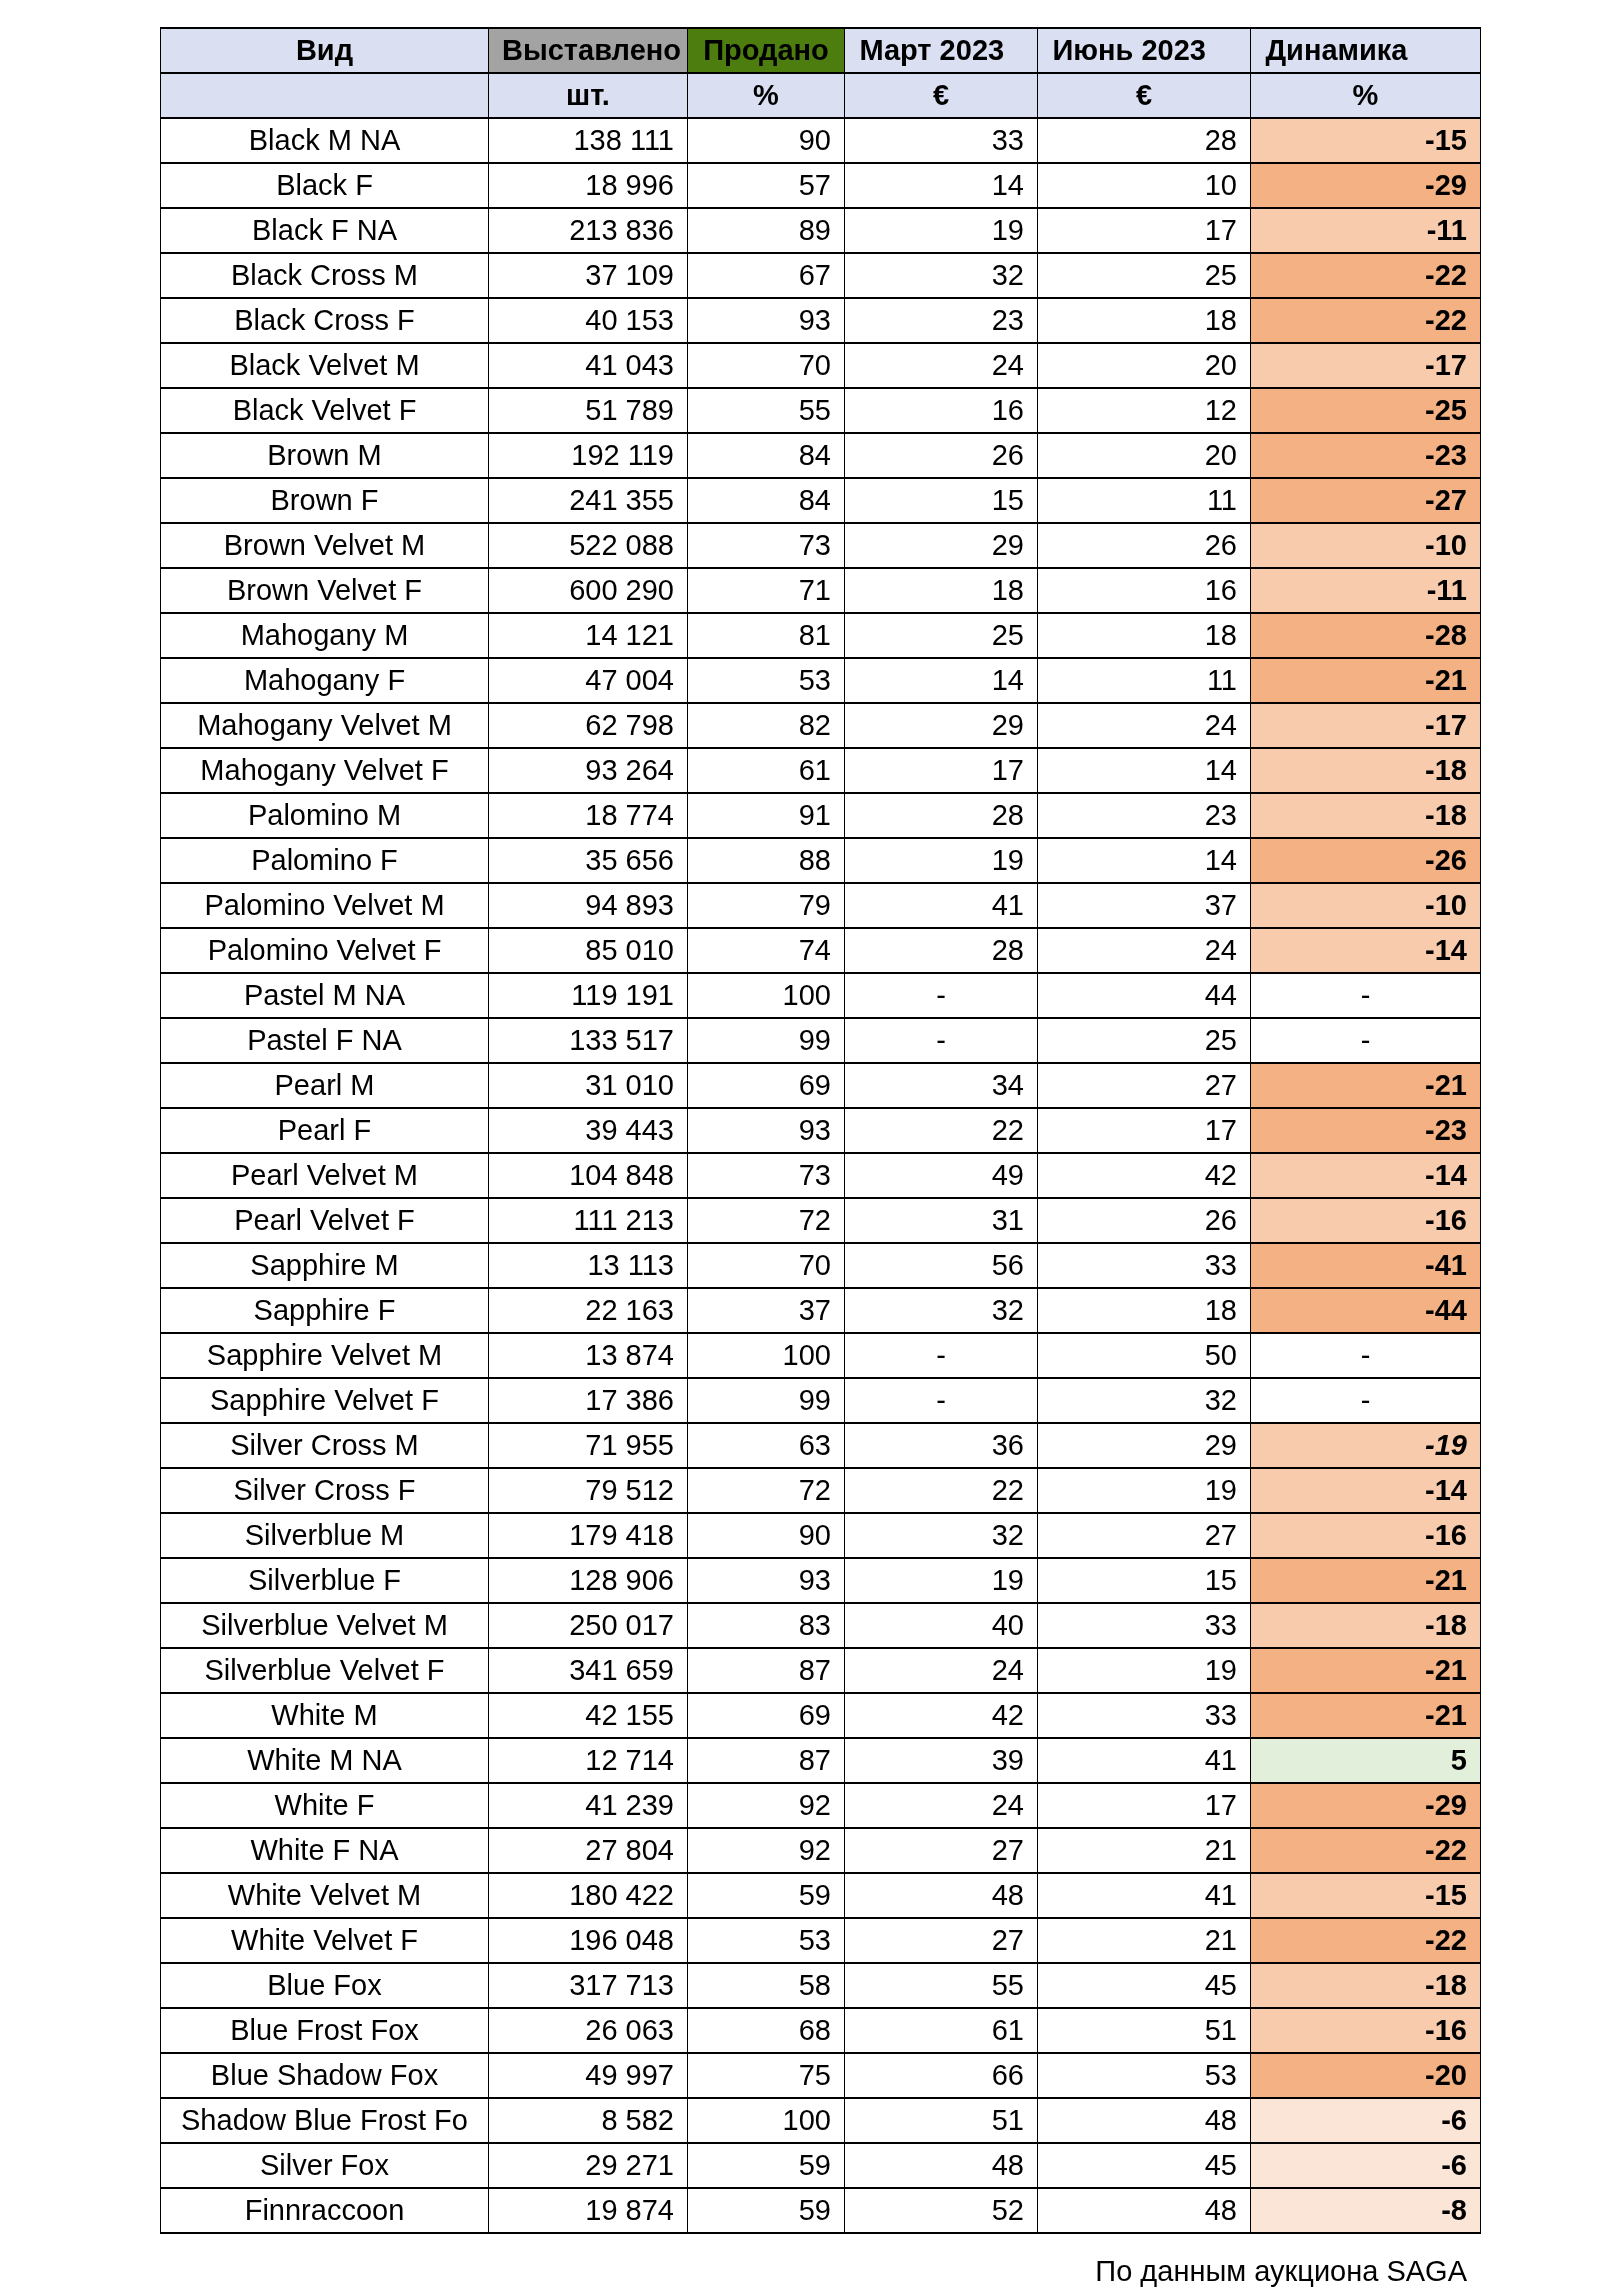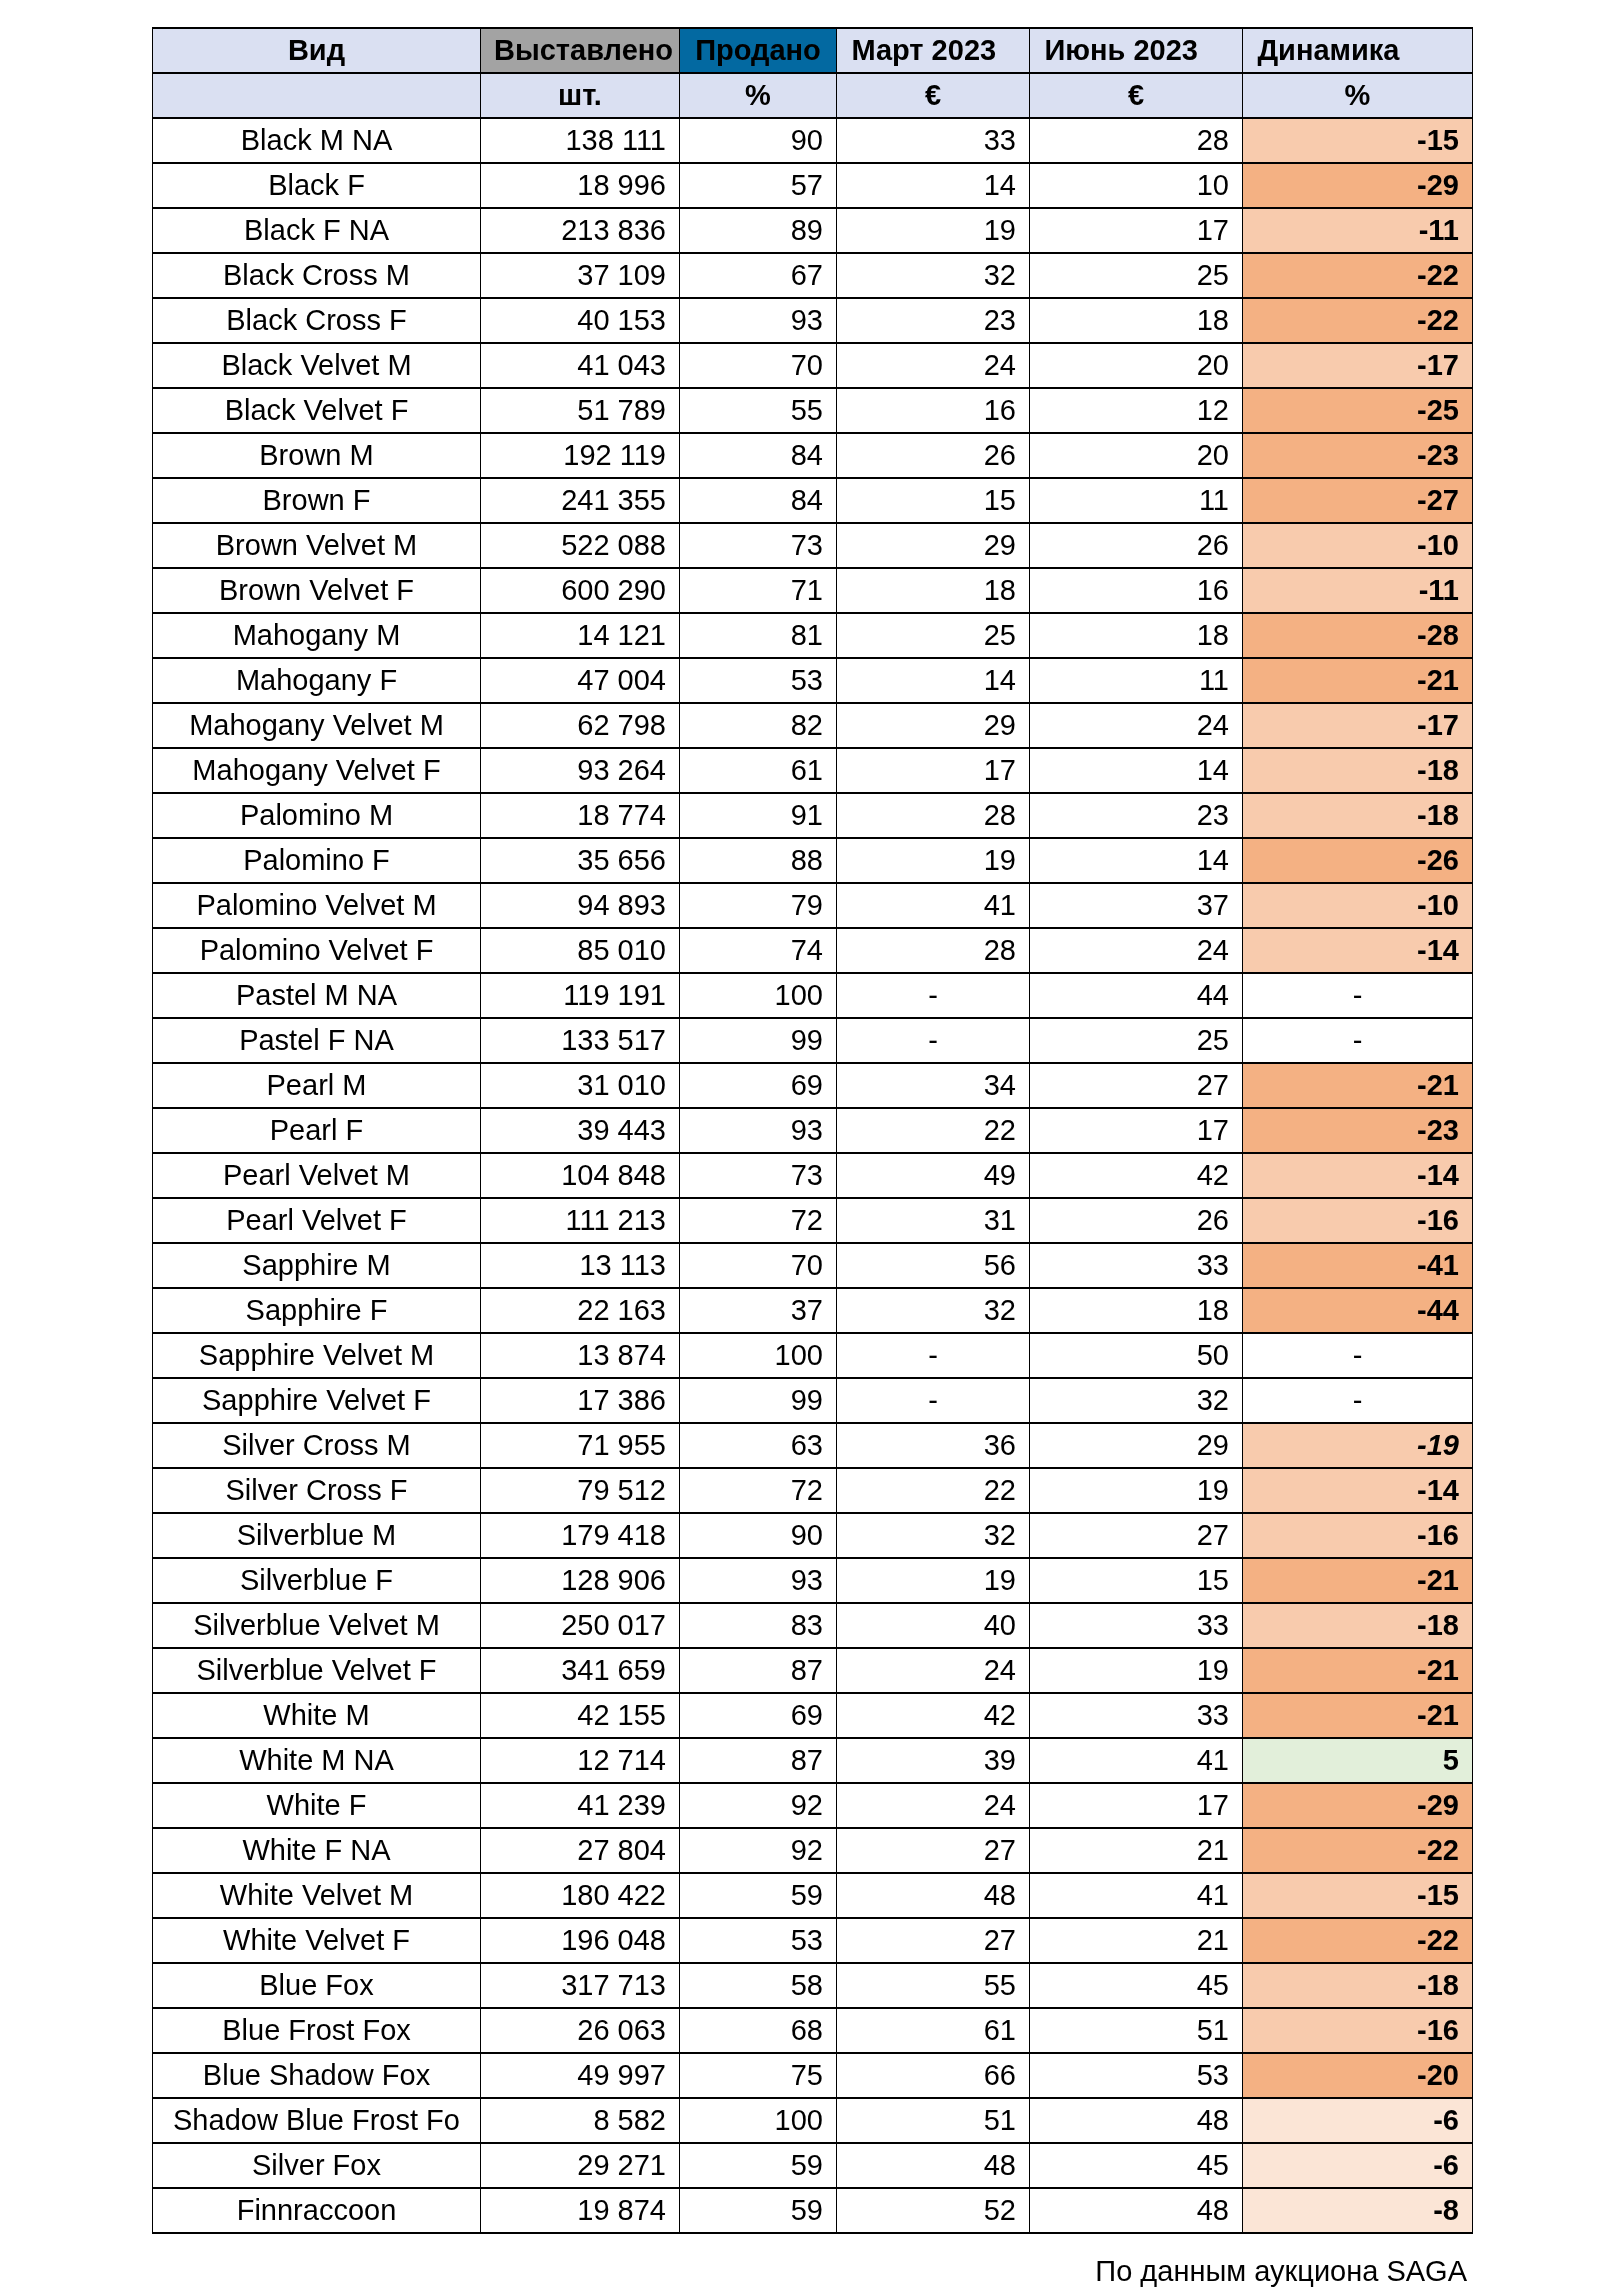--- a/index.html
+++ b/index.html
@@ -1,19 +1,19 @@
 <!DOCTYPE html>
 <html style="font-size:10.5px"><head>
 <meta charset="utf-8">
 <style>
   html, body { margin: 0; padding: 0; background: #ffffff; }
   body { width: 1623px; height: 2295px; position: relative; overflow: hidden;
          font-family: "Liberation Sans", sans-serif; color: #000; }
   table.grid {
-    position: absolute; left: 152px; top: 27px;
+    position: absolute; left: 160px; top: 27px;
     border-collapse: collapse; table-layout: fixed;
     width: 1320px;
   }
   table.grid col.c0 { width: 328px; }
   table.grid col.c1 { width: 199px; }
   table.grid col.c2 { width: 157px; }
   table.grid col.c3 { width: 193px; }
   table.grid col.c4 { width: 213px; }
   table.grid col.c5 { width: 230px; }
   table.grid td, table.grid th {
@@ -46,21 +46,21 @@
       <col class="c1">
       <col class="c2">
       <col class="c3">
       <col class="c4">
       <col class="c5">
   </colgroup>
   <thead>
     <tr class="hdr">
       <th style="background: rgb(218, 224, 242);">Вид</th>
       <th style="background: #a3a3a3;">Выставлено</th>
-      <th style="background: #0369a1;">Продано</th>
+      <th style="background: #4d7c0f;">Продано</th>
       <th class="left" style="background: rgb(218, 224, 242);">Март 2023</th>
       <th class="left" style="background: rgb(218, 224, 242);">Июнь 2023</th>
       <th class="left" style="background: rgb(218, 224, 242);">Динамика</th>
     </tr>
     <tr class="hdr">
       <th style="background: rgb(218, 224, 242);"></th>
       <th style="background: rgb(218, 224, 242);">шт.</th>
       <th style="background: rgb(218, 224, 242);">%</th>
       <th style="background: rgb(218, 224, 242);">€</th>
       <th style="background: rgb(218, 224, 242);">€</th>

